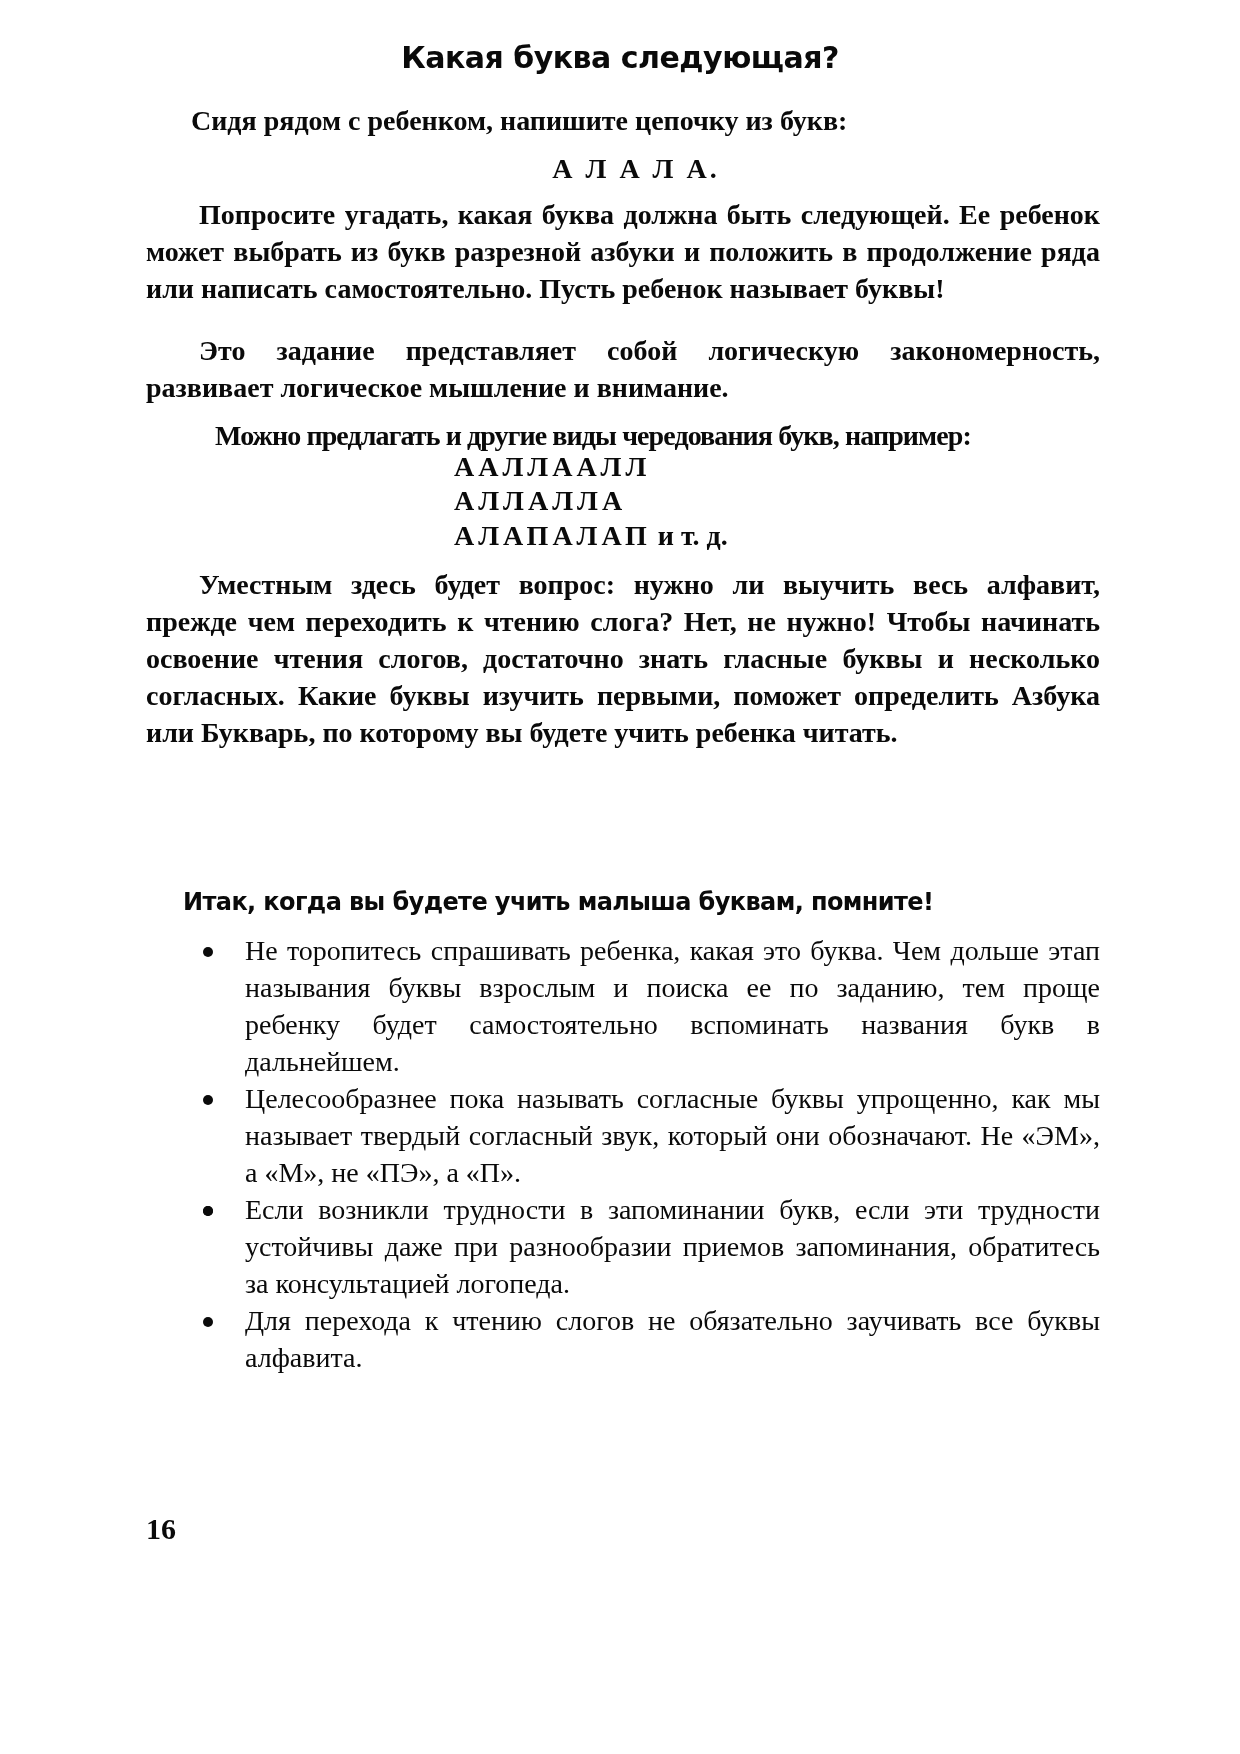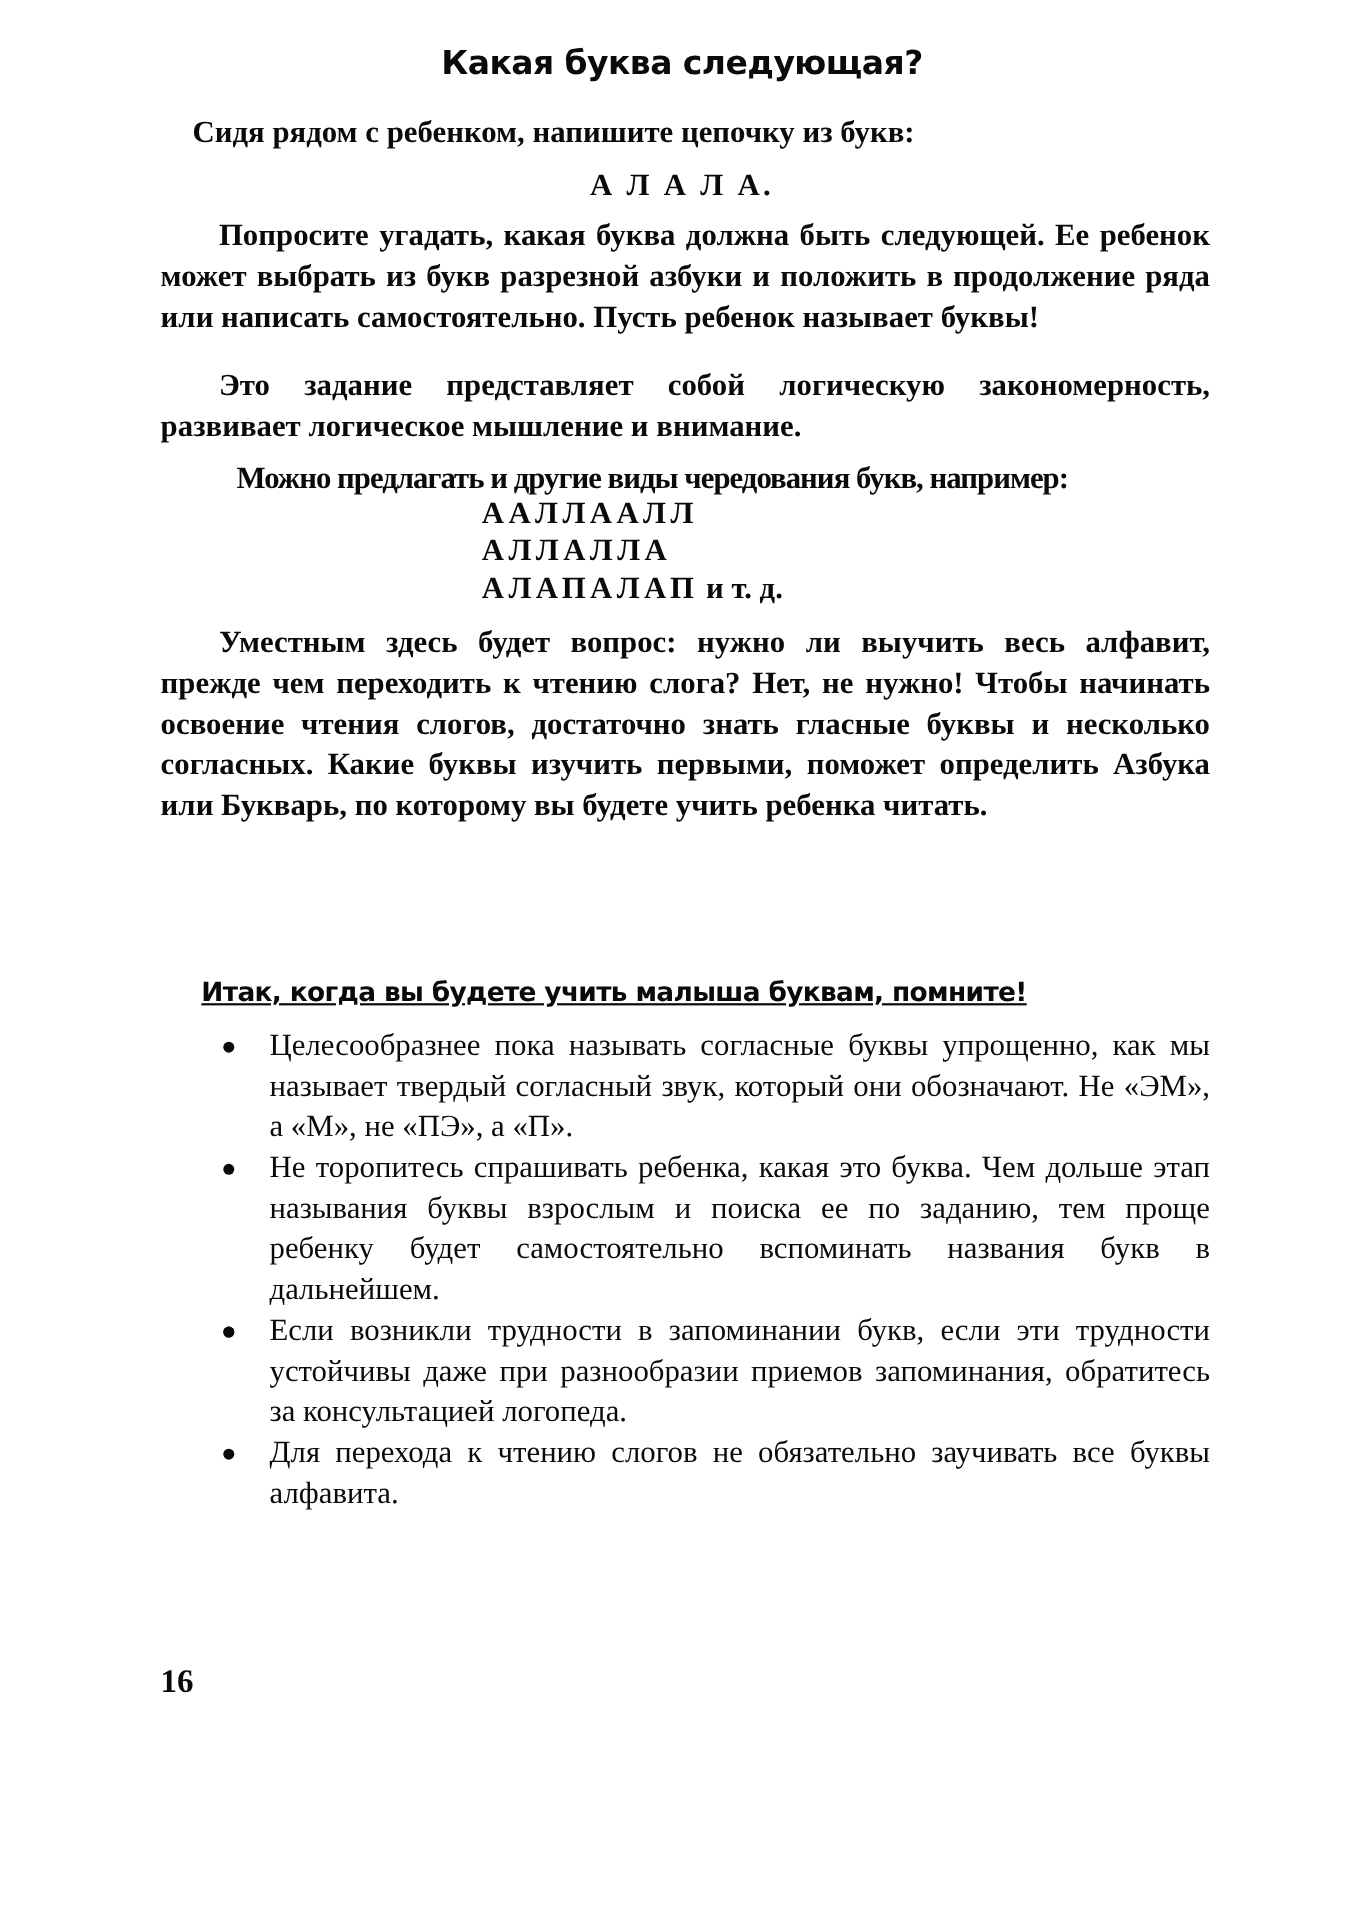--- a/index.html
+++ b/index.html
@@ -7,37 +7,37 @@
   .page { position: absolute; left: 0; top: 0; width: 1240px; height: 1434px; }
 
   .title {
     position: absolute; left: 130px; width: 980px; top: 38px;
     text-align: center;
     font-family: "DejaVu Sans", sans-serif; font-weight: bold;
     font-size: 30px; letter-spacing: -0.5px; line-height: 40px;
   }
   .serif-bold {
     font-family: "Liberation Serif", serif; font-weight: bold;
-    font-size: 28px; line-height: 37px;
+    font-size: 28px; line-height: 37px; margin-left: 16px;
   }
   .line { position: absolute; white-space: nowrap; }
   .para {
     position: absolute; left: 146px; width: 954px;
     text-align: justify; text-align-last: left;
   }
   .indent { text-indent: 53px; }
   .center-line { position: absolute; left: 130px; width: 980px; text-align: center; }
 
   .seq { position: absolute; left: 438px; letter-spacing: 4px; }
   .seq-suffix { letter-spacing: 0; }
 
   .subhead {
     position: absolute; left: 183px; top: 885px; width: 900px;
     font-family: "DejaVu Sans", sans-serif; font-weight: bold;
-    font-size: 24px; letter-spacing: -0.6px; line-height: 34px; text-decoration: underline;
+    font-size: 24px; letter-spacing: -0.6px; line-height: 34px;
   }
 
   .bullets { position: absolute; left: 185px; top: 932px; width: 915px; margin: 0; padding: 0; list-style: none; }
   .bullet {
     position: relative; padding-left: 60px;
     font-family: "Liberation Serif", serif; font-size: 28px; line-height: 37px;
     text-align: justify; text-align-last: left;
     margin-bottom: 0px;
   }
   .bullet-dot {
@@ -77,25 +77,25 @@
     <span>АЛАПАЛАП</span><span class="seq-suffix"> и т. д.</span>
   </div>
 
   <p class="para serif-bold indent" style="top:566px; margin:0;font-family:Liberation Serif, serif;">Уместным здесь будет вопрос: нужно ли выучить весь алфавит, прежде чем переходить к чтению слога? Нет, не нужно! Чтобы начинать освоение чтения слогов, достаточно знать гласные буквы и несколько согласных. Какие буквы изучить первыми, поможет определить Азбука или Букварь, по которому вы будете учить ребенка читать.</p>
 
   <h2 class="subhead" style="margin:0;">Итак, когда вы будете учить малыша буквам, помните!</h2>
 
   <ul class="bullets">
     <li class="bullet">
       <span class="bullet-dot"></span>
-      <span>Целесообразнее пока называть согласные буквы упрощенно, как мы называет твердый согласный звук, который они обозначают. Не «ЭМ», а «М», не «ПЭ», а «П».</span>
+      <span>Не торопитесь спрашивать ребенка, какая это буква. Чем дольше этап называния буквы взрослым и поиска ее по заданию, тем проще ребенку будет самостоятельно вспоминать названия букв в дальнейшем.</span>
     </li>
     <li class="bullet">
       <span class="bullet-dot"></span>
-      <span>Не торопитесь спрашивать ребенка, какая это буква. Чем дольше этап называния буквы взрослым и поиска ее по заданию, тем проще ребенку будет самостоятельно вспоминать названия букв в дальнейшем.</span>
+      <span>Целесообразнее пока называть согласные буквы упрощенно, как мы называет твердый согласный звук, который они обозначают. Не «ЭМ», а «М», не «ПЭ», а «П».</span>
     </li>
     <li class="bullet">
       <span class="bullet-dot"></span>
     </li>
     <li class="bullet">
       <span class="bullet-dot"></span>
       <span>Если возникли трудности в запоминании букв, если эти трудности устойчивы даже при разнообразии приемов запоминания, обратитесь за консультацией логопеда.</span>
     </li>
     <li class="bullet">
       <span class="bullet-dot"></span>

